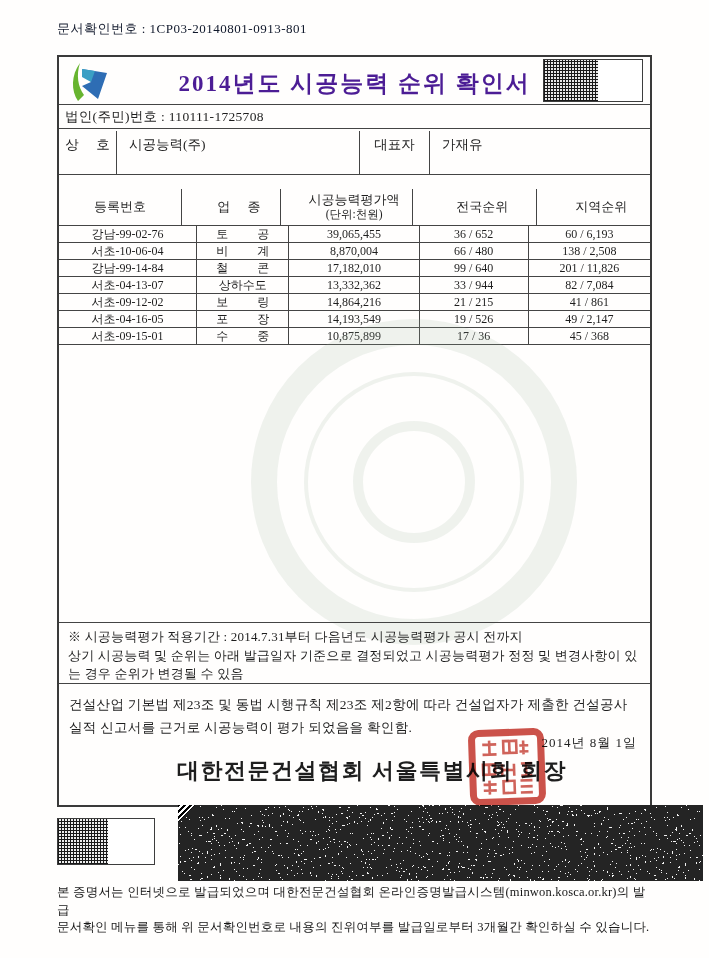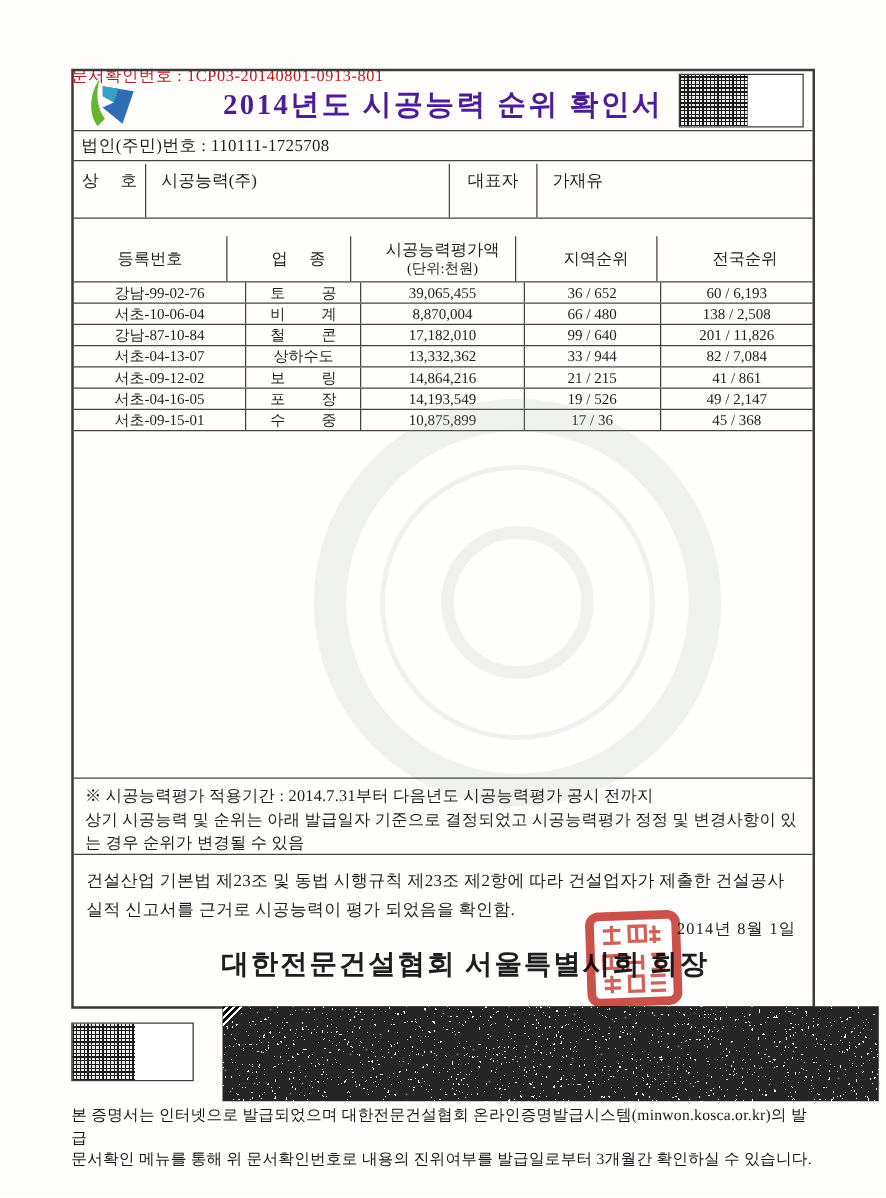--- a/index.html
+++ b/index.html
@@ -1,20 +1,20 @@
 <!DOCTYPE html>
 <html><head>
 <meta charset="utf-8">
 <style>
   * { margin:0; padding:0; box-sizing:border-box; }
   html,body { background:#fff; }
   body { font-family:"Liberation Serif","DejaVu Serif",serif; color:#1e1e1e; }
   .page { position:relative; width:709px; height:958px; margin:0 auto; background:#fffefd; overflow:hidden; }
 
-  .confirm-line { position:absolute; left:57px; top:52px; font-size:13px; letter-spacing:.5px; color:#b91c1c; }
+  .confirm-line { position:absolute; left:57px; top:20px; font-size:13px; letter-spacing:.5px; color:#0f172a; }
 
   .doc-box { position:absolute; left:57px; top:55px; width:595px; height:752px; border:2px solid #3a3a3a; background:transparent; }
 
   
   .title-band { position:absolute; left:0; top:0; width:100%; height:48px; border-bottom:1.5px solid #444; }
   .logo { position:absolute; left:8px; top:4px; width:44px; height:42px; }
   .doc-title { position:absolute; left:0; top:11px; width:100%; text-align:center; font-size:23px; font-weight:bold; letter-spacing:2px; color:#4c1d95; }
   .bc-box { position:absolute; top:2px; right:7px; width:100px; height:43px; border:1.5px solid #3d3d3d; background:#fff; }
   .bc-fill { position:absolute; left:0; top:0; width:55%; height:100%;
     background-color:#e8e8e8;
@@ -107,44 +107,44 @@
         <div class="tc w-reg">
             <span>등록번호</span>
           </div>
         <div class="tc w-biz sp">
             <span class="sp">업 종</span>
           </div>
         <div class="tc w-amt">
           <span>시공능력평가액</span>
           <span class="amt-sub">(단위:천원)</span>
         </div>
+        <div class="tc w-nat">
+            <span>전국순위</span>
+          </div>
         <div class="tc w-loc">
             <span>지역순위</span>
-          </div>
-        <div class="tc w-nat">
-            <span>전국순위</span>
           </div>
       </div>
       <div class="t-body">
           <div class="t-row">
         <div class="tc w-reg">강남-99-02-76</div>
         <div class="tc w-biz cell-biz">토 공</div>
         <div class="tc w-amt">39,065,455</div>
         <div class="tc w-loc">36 / 652</div>
         <div class="tc w-nat">60 / 6,193</div>
       </div>
           <div class="t-row">
         <div class="tc w-reg">서초-10-06-04</div>
         <div class="tc w-biz cell-biz">비 계</div>
         <div class="tc w-amt">8,870,004</div>
         <div class="tc w-loc">66 / 480</div>
         <div class="tc w-nat">138 / 2,508</div>
       </div>
           <div class="t-row">
-        <div class="tc w-reg">강남-87-10-84</div>
+        <div class="tc w-reg">강남-99-14-84</div>
         <div class="tc w-biz cell-biz">철 콘</div>
         <div class="tc w-amt">17,182,010</div>
         <div class="tc w-loc">99 / 640</div>
         <div class="tc w-nat">201 / 11,826</div>
       </div>
           <div class="t-row">
         <div class="tc w-reg">서초-04-13-07</div>
         <div class="tc w-biz cell-biz">상하수도</div>
         <div class="tc w-amt">13,332,362</div>
         <div class="tc w-loc">33 / 944</div>

